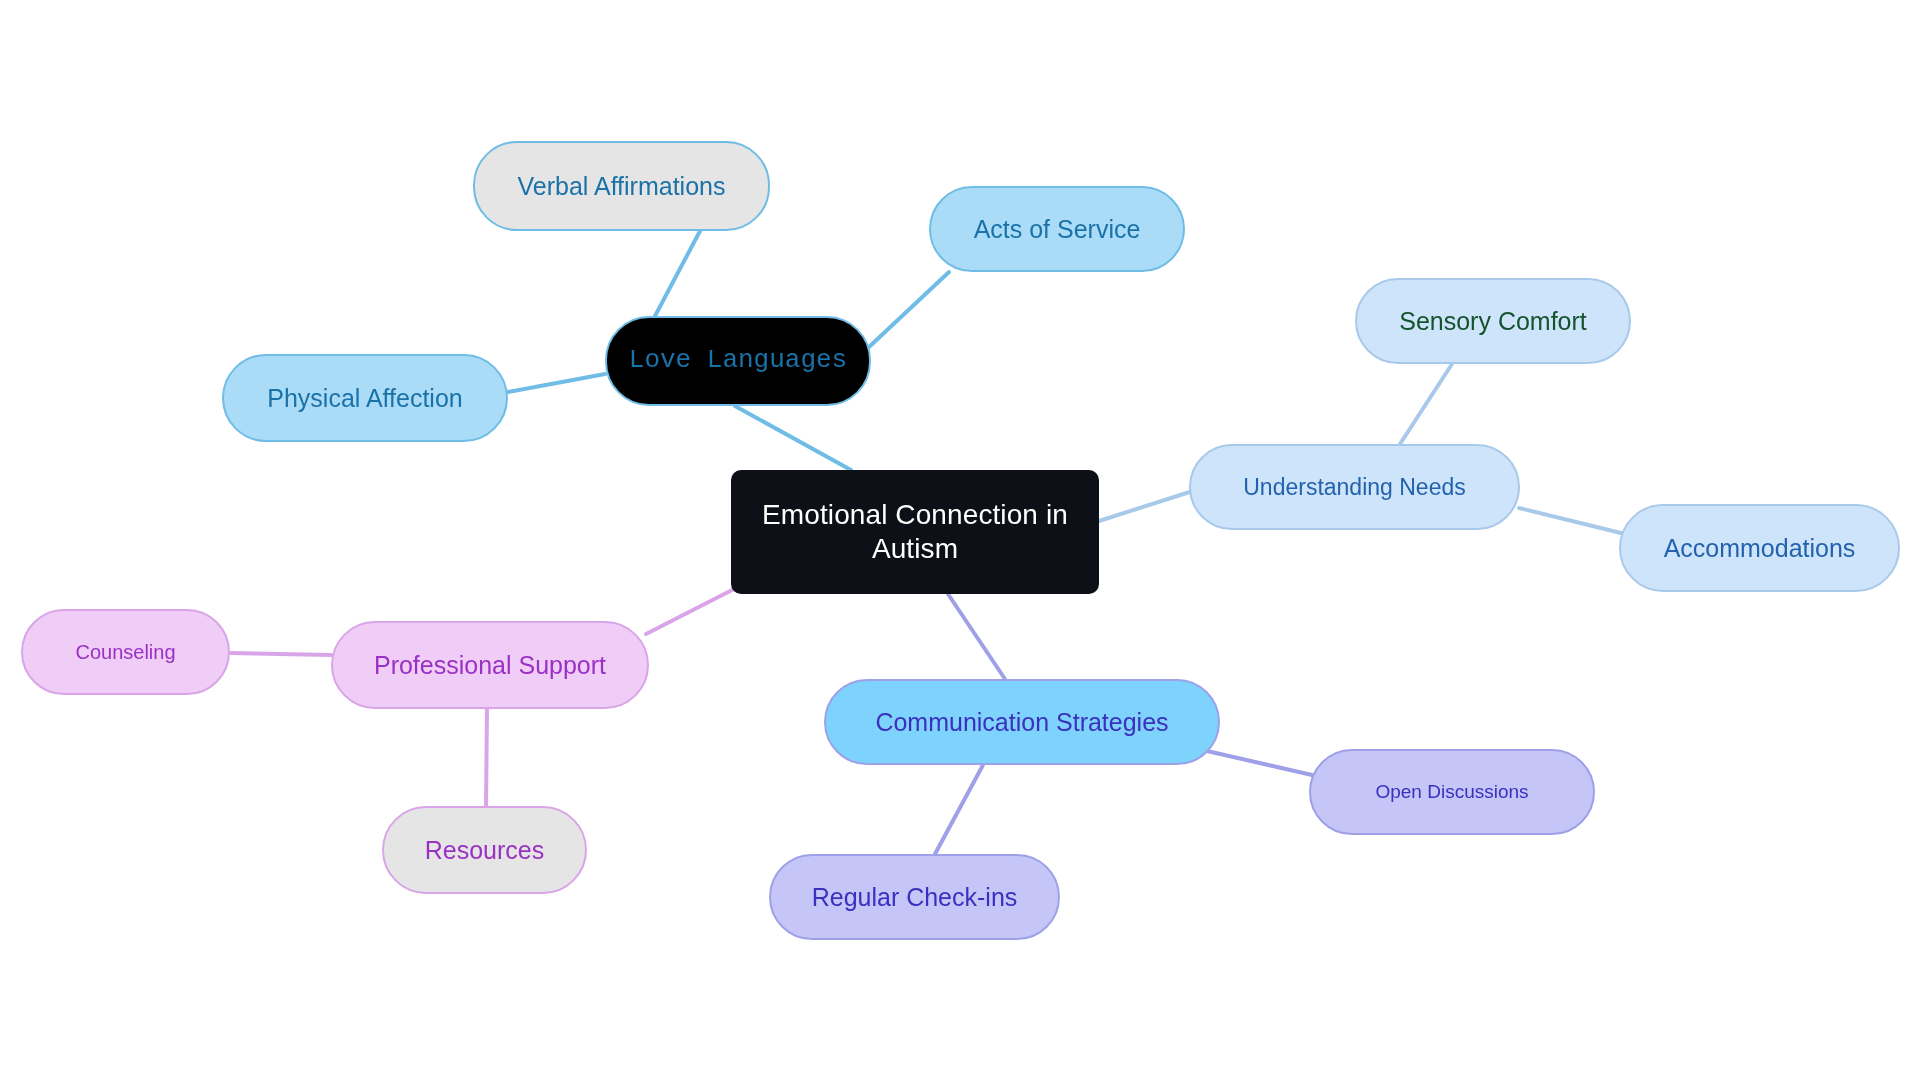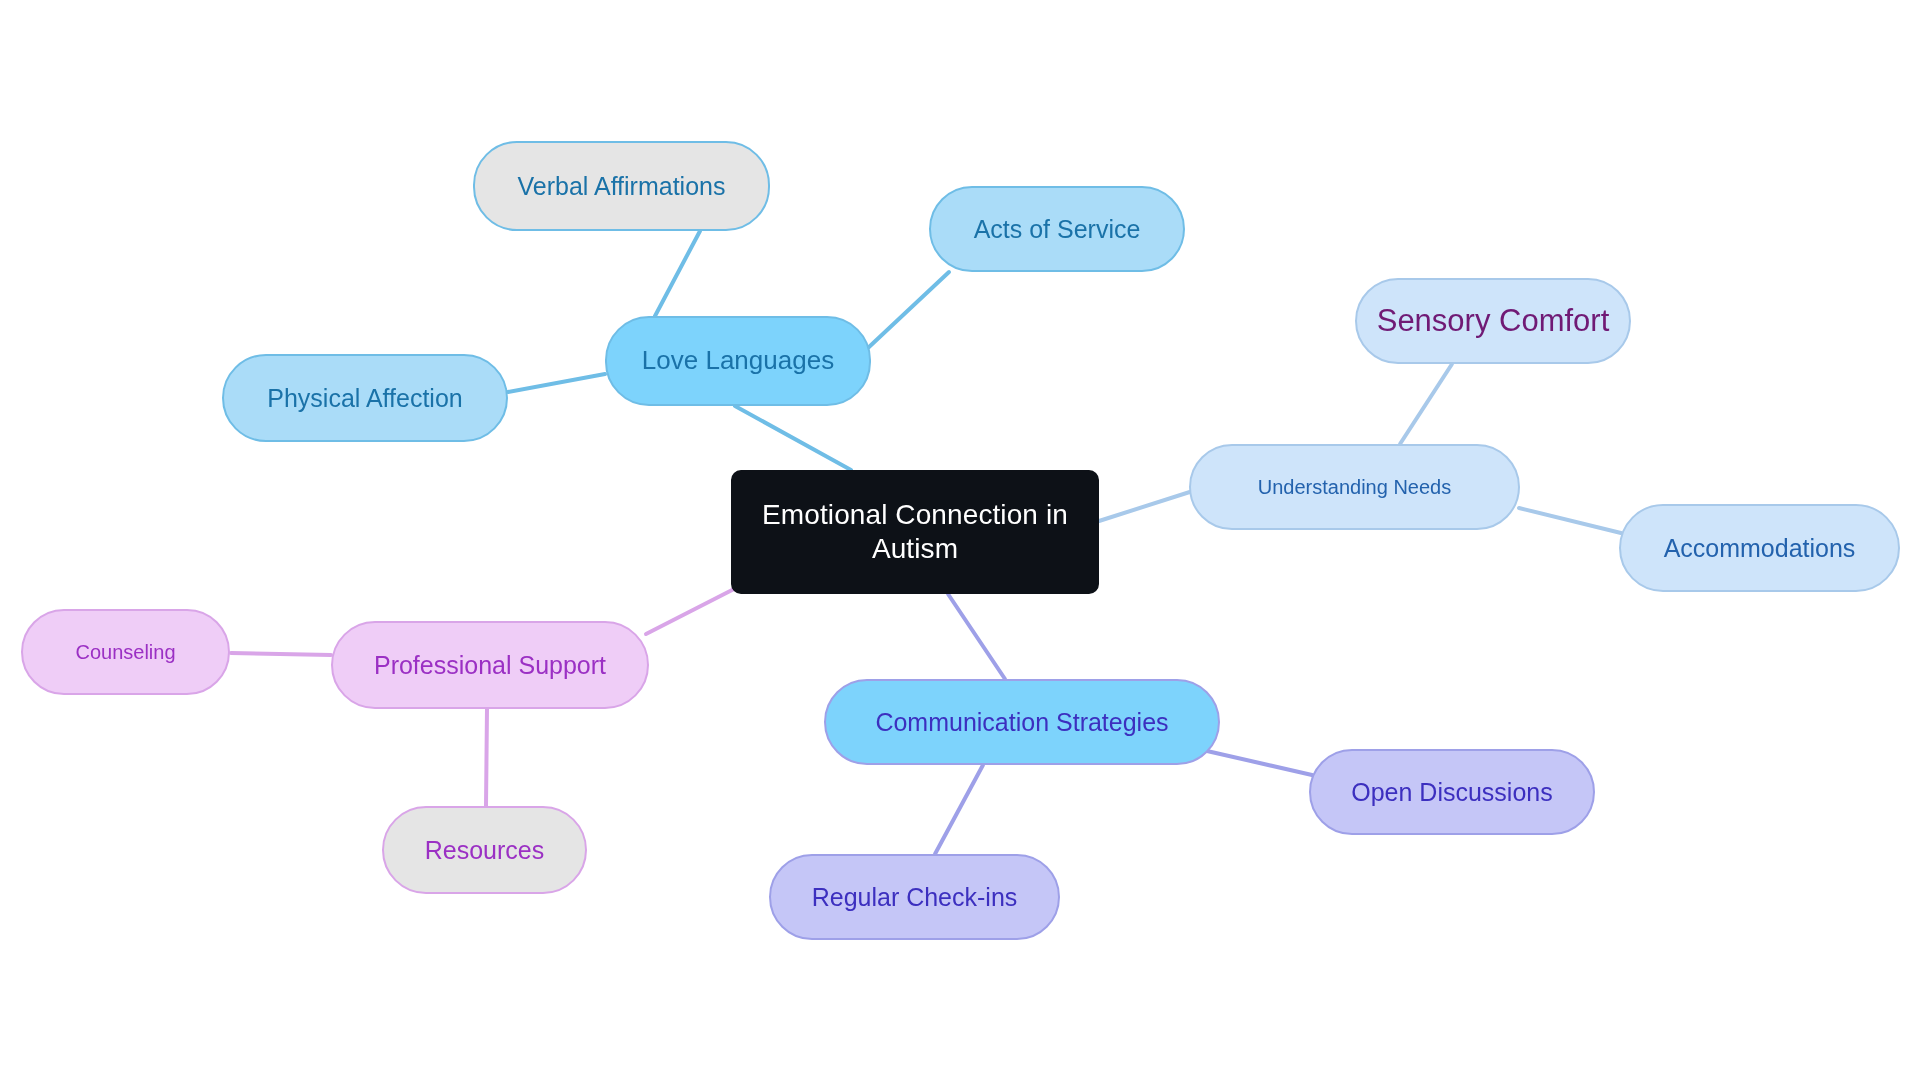--- a/index.html
+++ b/index.html
@@ -62,27 +62,27 @@
       <line x1="948" y1="594" x2="1005" y2="679" stroke="#9ea0e8" stroke-width="4" stroke-linecap="round"></line>
       <line x1="1207" y1="751" x2="1312" y2="775" stroke="#9ea0e8" stroke-width="4" stroke-linecap="round"></line>
       <line x1="983" y1="765" x2="935" y2="854" stroke="#9ea0e8" stroke-width="4" stroke-linecap="round"></line>
       <line x1="736" y1="588" x2="646" y2="634" stroke="#d9a5e8" stroke-width="4" stroke-linecap="round"></line>
       <line x1="331" y1="655" x2="231" y2="653" stroke="#d9a5e8" stroke-width="4" stroke-linecap="round"></line>
       <line x1="487" y1="709" x2="486" y2="806" stroke="#d9a5e8" stroke-width="4" stroke-linecap="round"></line>
     </svg>
   <div id="node-layer">
       <div class="node node-root" style="left: 731px; top: 470px; width: 368px; height: 124px; background: rgb(13, 17, 23); border-color: rgb(13, 17, 23); color: rgb(255, 255, 255); font-size: 28px;">Emotional Connection in
 Autism</div>
-      <div class="node" style="left: 605px; top: 316px; width: 266px; height: 90px; background: #7dd3fc; border-color: rgb(111, 189, 230); color: rgb(26, 114, 168); font-size: 26px;">Love Languages</div>
+      <div class="node" style="left: 605px; top: 316px; width: 266px; height: 90px; background: #000000; border-color: rgb(111, 189, 230); color: rgb(26, 114, 168); font-size: 26px; font-family: Liberation Mono, monospace;">Love Languages</div>
       <div class="node" style="left: 473px; top: 141px; width: 297px; height: 90px; background: #e5e5e5; border-color: rgb(111, 189, 230); color: rgb(26, 114, 168); font-size: 25px;">Verbal Affirmations</div>
       <div class="node" style="left: 929px; top: 186px; width: 256px; height: 86px; background: rgb(170, 220, 248); border-color: rgb(111, 189, 230); color: rgb(26, 114, 168); font-size: 25px;">Acts of Service</div>
       <div class="node" style="left: 222px; top: 354px; width: 286px; height: 88px; background: rgb(170, 220, 248); border-color: rgb(111, 189, 230); color: rgb(26, 114, 168); font-size: 25px;">Physical Affection</div>
-      <div class="node" style="left: 1189px; top: 444px; width: 331px; height: 86px; background: rgb(206, 228, 250); border-color: rgb(168, 201, 234); color: rgb(35, 98, 173); font-size: 20px;">Understanding Needs</div>
-      <div class="node" style="left: 1355px; top: 278px; width: 276px; height: 86px; background: rgb(206, 228, 250); border-color: rgb(168, 201, 234); color: #701a75; font-size: 31px;">Sensory Comfort</div>
+      <div class="node" style="left: 1189px; top: 444px; width: 331px; height: 86px; background: rgb(206, 228, 250); border-color: rgb(168, 201, 234); color: rgb(35, 98, 173); font-size: 23px;">Understanding Needs</div>
+      <div class="node" style="left: 1355px; top: 278px; width: 276px; height: 86px; background: rgb(206, 228, 250); border-color: rgb(168, 201, 234); color: #14532d; font-size: 25px;">Sensory Comfort</div>
       <div class="node" style="left: 1619px; top: 504px; width: 281px; height: 88px; background: rgb(206, 228, 250); border-color: rgb(168, 201, 234); color: rgb(35, 98, 173); font-size: 25px;">Accommodations</div>
       <div class="node" style="left: 824px; top: 679px; width: 396px; height: 86px; background: #7dd3fc; border-color: rgb(158, 160, 232); color: rgb(60, 47, 191); font-size: 25px;">Communication Strategies</div>
-      <div class="node" style="left: 1309px; top: 749px; width: 286px; height: 86px; background: rgb(197, 198, 247); border-color: rgb(158, 160, 232); color: rgb(60, 47, 191); font-size: 25px;">Open Discussions</div>
+      <div class="node" style="left: 1309px; top: 749px; width: 286px; height: 86px; background: rgb(197, 198, 247); border-color: rgb(158, 160, 232); color: rgb(60, 47, 191); font-size: 19px;">Open Discussions</div>
       <div class="node" style="left: 769px; top: 854px; width: 291px; height: 86px; background: rgb(197, 198, 247); border-color: rgb(158, 160, 232); color: rgb(60, 47, 191); font-size: 25px;">Regular Check-ins</div>
       <div class="node" style="left: 331px; top: 621px; width: 318px; height: 88px; background: rgb(239, 205, 247); border-color: rgb(217, 165, 232); color: rgb(155, 48, 196); font-size: 25px;">Professional Support</div>
       <div class="node" style="left: 21px; top: 609px; width: 209px; height: 86px; background: rgb(239, 205, 247); border-color: rgb(217, 165, 232); color: rgb(155, 48, 196); font-size: 20px;">Counseling</div>
       <div class="node" style="left: 382px; top: 806px; width: 205px; height: 88px; background: #e5e5e5; border-color: rgb(217, 165, 232); color: rgb(155, 48, 196); font-size: 25px;">Resources</div>
     </div>
 </div>
 
 </body></html>

